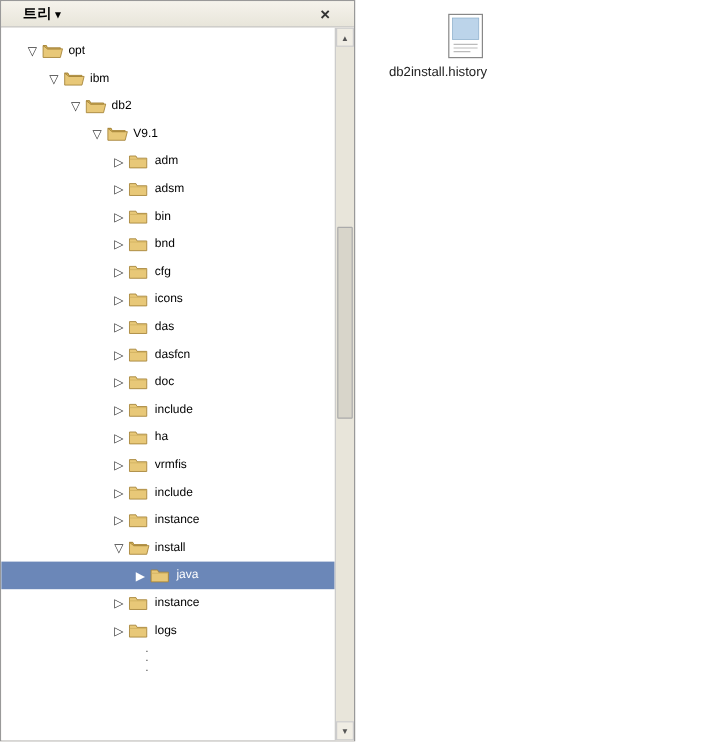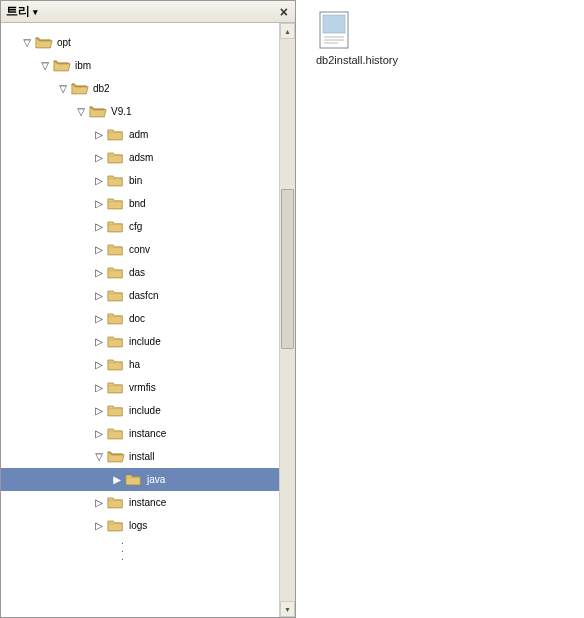--- a/index.html
+++ b/index.html
@@ -1,38 +1,38 @@
 <!DOCTYPE html>
 <html><head>
 <meta charset="utf-8">
 <style>
 * { box-sizing: border-box; margin: 0; padding: 0; }
 body { font-family: Arial, sans-serif; font-size: 12px; background: #fff; width: 584px; height: 618px; display: flex; }
 .tree-panel { width: 296px; height: 618px; border: 1px solid #999; display: flex; flex-direction: column; background: #f0ede4; }
-.tree-header { height: 22px; background: linear-gradient(#f5f3ec,#e8e5da); border-bottom: 1px solid #bbb; display: flex; align-items: center; justify-content: space-between; padding: 0 5px; }
+.tree-header { height: 22px; background: linear-gradient(#f5f3ec,#e8e5da); border-bottom: 1px solid #bbb; display: flex; align-items: center; justify-content: space-between; padding: 0 18px; }
 .tree-title { font-size: 12px; font-weight: bold; display: flex; align-items: center; gap: 3px; }
 .tree-title .arrow { font-size: 9px; }
 .close-btn { font-size: 14px; font-weight: bold; cursor: pointer; color: #333; line-height: 1; padding: 0 2px; }
 .tree-body { flex: 1; display: flex; overflow: hidden; background: #fff; }
 .tree-content { flex: 1; overflow: hidden; padding-top: 8px; }
 .vscroll { width: 16px; background: #e8e5da; border-left: 1px solid #ccc; display: flex; flex-direction: column; }
 .vscroll .up, .vscroll .down { height: 16px; display: flex; align-items: center; justify-content: center; font-size: 8px; color: #555; background: #f0ede4; border: 1px solid #ccc; }
 .vscroll .track { flex: 1; position: relative; }
 .vscroll .thumb { position: absolute; left: 1px; right: 1px; top: 150px; height: 160px; background: #d8d5ca; border: 1px solid #aaa; border-radius: 1px; }
 .node { display: flex; align-items: center; height: 23px; padding-left: 4px; white-space: nowrap; }
 .node.selected { background: #6b87b8; color: #fff; }
 .expander { width: 12px; text-align: center; font-size: 10px; color: #333; cursor: pointer; margin-right: 2px; }
 .node.selected .expander { color: #fff; }
 .folder-icon { width: 18px; height: 15px; margin-right: 4px; position: relative; }
 .folder-icon svg { display: block; }
 .label { font-size: 10px; }
 .indent { display: inline-block; }
 .dots { padding-left: 120px; color: #555; line-height: 8px; font-size: 10px; }
 .content-panel { flex: 1; padding: 10px 0 0 20px; display: flex; align-items: flex-start; gap: 30px; }
-.file-item { width: 90px; display: flex; flex-direction: column; align-items: flex-start; gap: 4px; text-align: center; }
+.file-item { width: 90px; display: flex; flex-direction: column; align-items: flex-end; gap: 4px; text-align: center; }
 .file-icon { width: 36px; height: 40px; }
 .file-label { font-size: 11px; color: #222; word-break: break-all; }
 </style>
 </head>
 <body>
 
 <div class="tree-panel">
   <div class="tree-header">
     <span class="tree-title">
       <span>트리</span>
@@ -143,21 +143,21 @@
         </div>
         <div class="node">
           <span class="indent" style="width: 88px;"></span>
           <span class="expander">▷</span>
           <span class="folder-icon">
             <svg viewBox="0 0 20 16" width="18" height="15">
               <path d="M1 3 L1 14 L17 14 L17 5 L8 5 L7 3 Z" fill="#e8c878" stroke="#a58338" stroke-width="0.8"></path>
               <path d="M1 6 L17 6" stroke="#c9a958" stroke-width="0.6"></path>
             </svg>
           </span>
-          <span class="label">conv</span>
+          <span class="label">icons</span>
         </div>
         <div class="node">
           <span class="indent" style="width: 88px;"></span>
           <span class="expander">▷</span>
           <span class="folder-icon">
             <svg viewBox="0 0 20 16" width="18" height="15">
               <path d="M1 3 L1 14 L17 14 L17 5 L8 5 L7 3 Z" fill="#e8c878" stroke="#a58338" stroke-width="0.8"></path>
               <path d="M1 6 L17 6" stroke="#c9a958" stroke-width="0.6"></path>
             </svg>
           </span>

